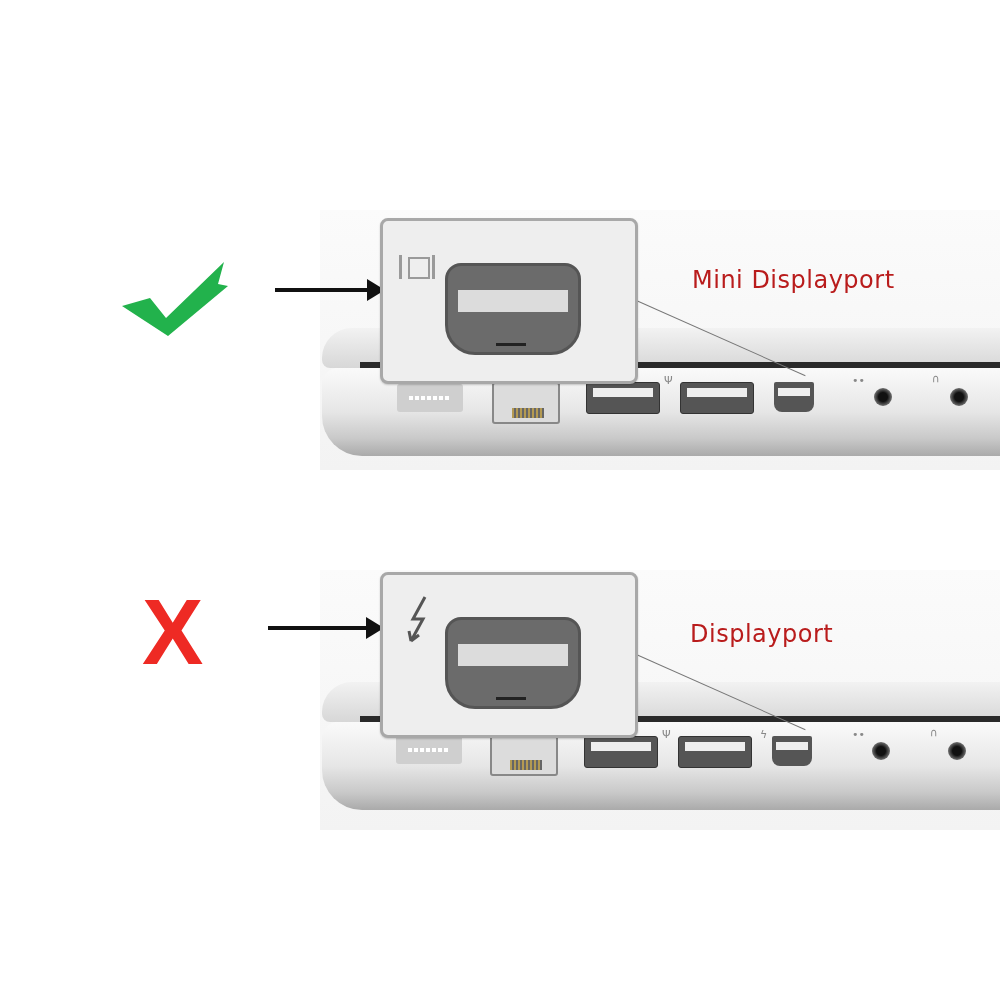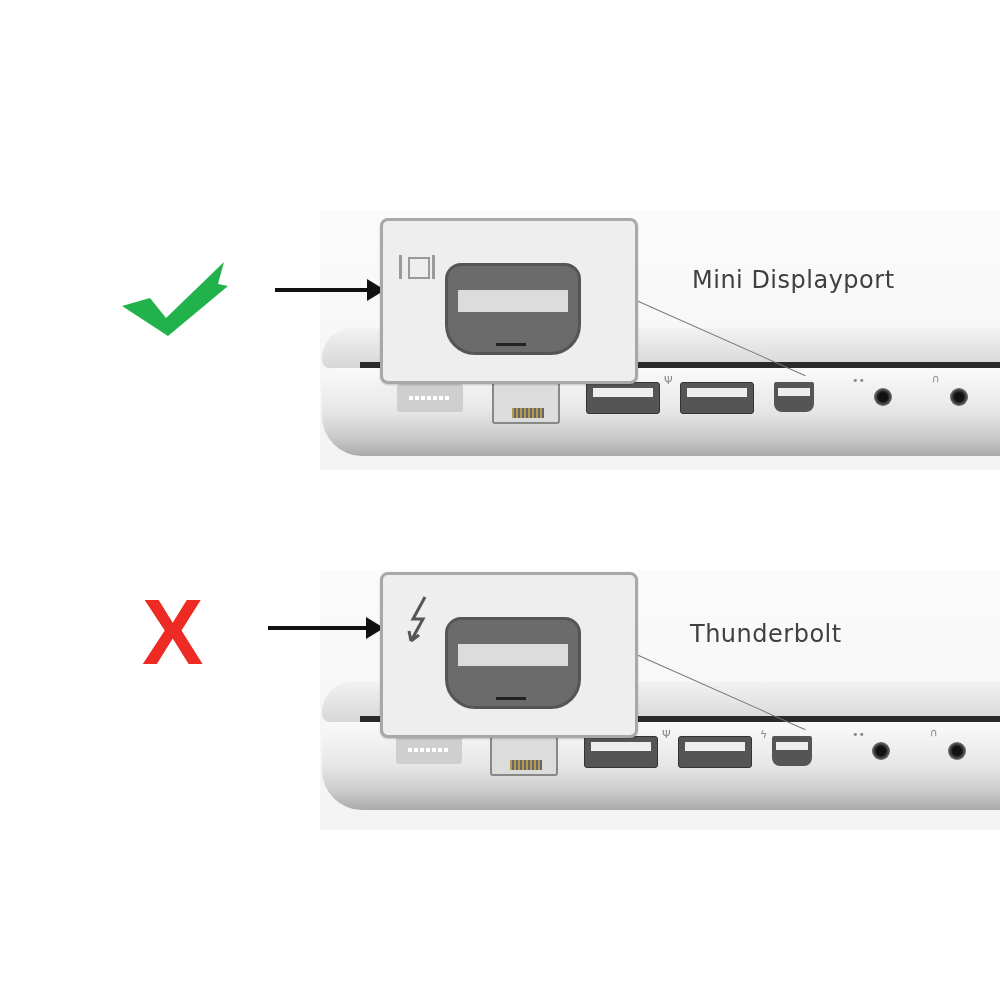--- a/index.html
+++ b/index.html
@@ -2,21 +2,21 @@
 <html><head>
 <meta charset="utf-8">
 <style>
   html,body{margin:0;padding:0;background:#fff;}
   body{width:1000px;height:1000px;position:relative;overflow:hidden;font-family:"DejaVu Sans","Liberation Sans",sans-serif;}
   .panel{position:absolute;left:0;width:1000px;height:300px;}
   .bgband{position:absolute;left:320px;top:0;width:680px;height:260px;background:linear-gradient(#fbfbfb,#f3f3f3);}
   .mark{position:absolute;}
   .arrow{position:absolute;height:4px;background:#111;}
   .arrow::after{content:"";position:absolute;right:-10px;top:-9px;border-left:18px solid #111;border-top:11px solid transparent;border-bottom:11px solid transparent;}
-  .label{position:absolute;font-size:24px;color:#404040;letter-spacing:0.5px;}
+  .label{position:absolute;font-size:24px;color:#b91c1c;letter-spacing:0.5px;}
   .laptop-lid{position:absolute;left:322px;width:678px;height:40px;border-radius:30px 0 0 8px;background:linear-gradient(#f2f2f2,#d7d7d7);}
   .laptop-gap{position:absolute;left:360px;width:640px;height:6px;background:#2a2a2a;}
   .laptop-base{position:absolute;left:322px;width:678px;height:88px;border-radius:16px 0 0 40px;background:linear-gradient(#fafafa 0%,#e6e6e6 50%,#c9c9c9 80%,#aaa 100%);}
   .port{position:absolute;border-radius:3px;}
   .magsafe{background:#cfcfcf;}
   .magsafe::after{content:"";position:absolute;left:12px;right:12px;top:12px;height:4px;background:repeating-linear-gradient(90deg,#fff 0 4px,transparent 4px 6px);}
   .ether{background:#dcdcdc;border:2px solid #888;}
   .ether::after{content:"";position:absolute;left:18px;right:14px;bottom:4px;height:10px;background:repeating-linear-gradient(90deg,#b49a52 0 2px,#666 2px 4px);}
   .usb{background:#555;border:1px solid #333;}
   .usb::after{content:"";position:absolute;left:6px;right:6px;top:5px;height:9px;background:#eee;}
@@ -77,21 +77,21 @@
   </div>
 </div>
 
 <div class="panel" style="top:570px;">
   <div class="bgband"></div>
 
   <div class="mark" style="left:142px;top:10px;font-size:92px;font-weight:bold;color:#ee2a24;font-family:'Liberation Sans',sans-serif;">X</div>
 
   <div class="arrow" style="left:268px;top:56px;width:106px;"></div>
 
-  <div class="label" style="left:690px;top:50px;">Thunderbolt</div>
+  <div class="label" style="left:690px;top:50px;">Displayport</div>
 
   <div class="laptop-lid" style="top:112px;"></div>
   <div class="laptop-gap" style="top:146px;"></div>
   <div class="laptop-base" style="top:152px;"></div>
 
   <div class="port magsafe" style="left:396px;top:166px;width:66px;height:28px;"></div>
   <div class="port ether" style="left:490px;top:164px;width:64px;height:38px;"></div>
   <div class="port usb" style="left:584px;top:166px;width:72px;height:30px;"></div>
   <div class="small-ico" style="left:662px;top:158px;">Ψ</div>
   <div class="port usb" style="left:678px;top:166px;width:72px;height:30px;"></div>

